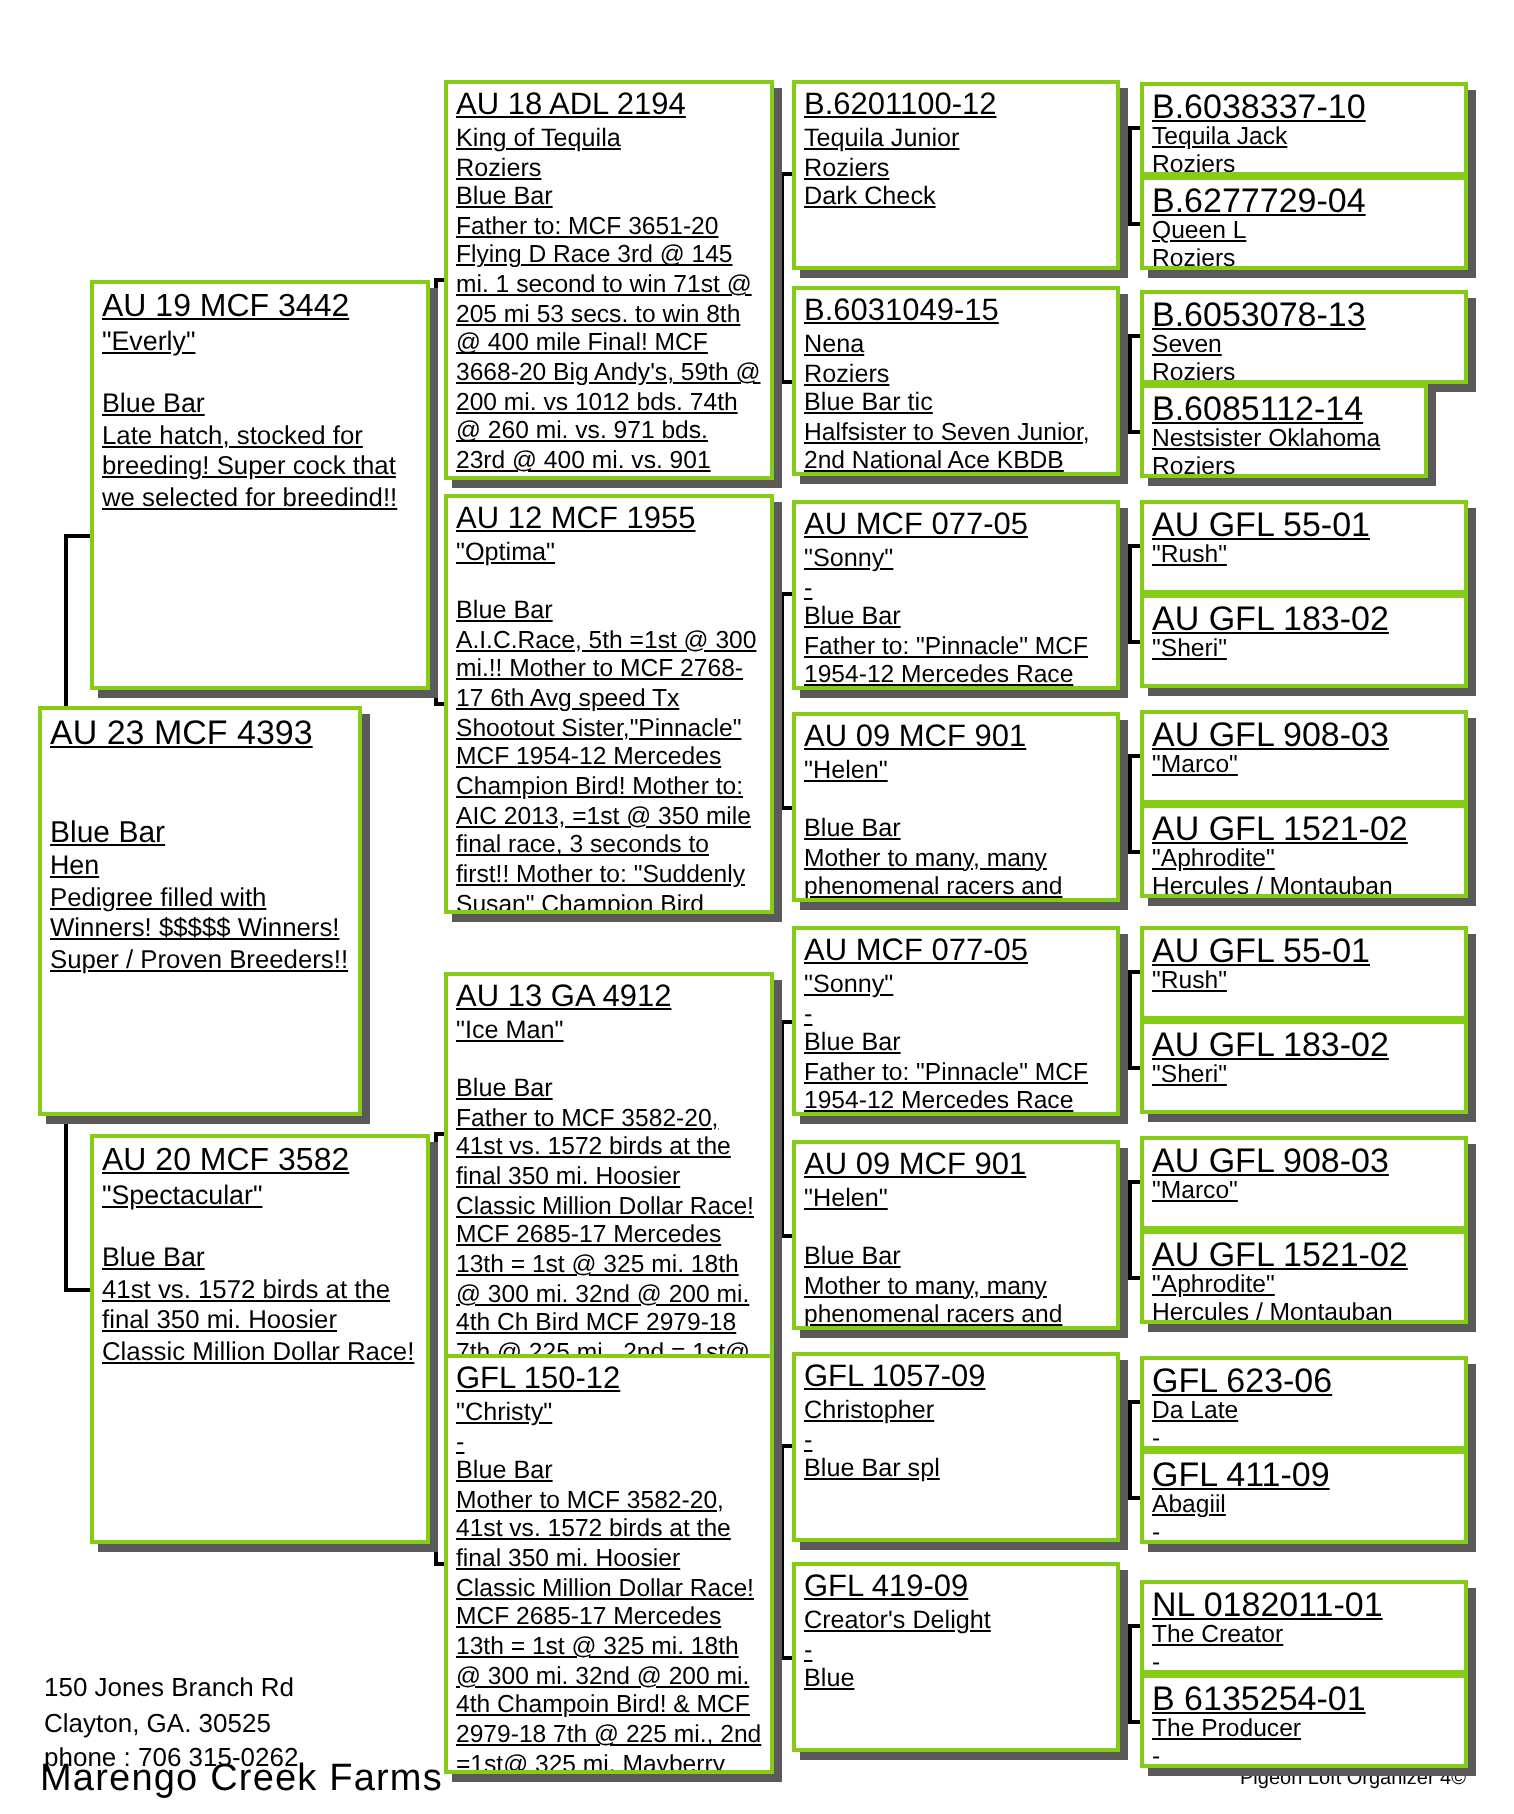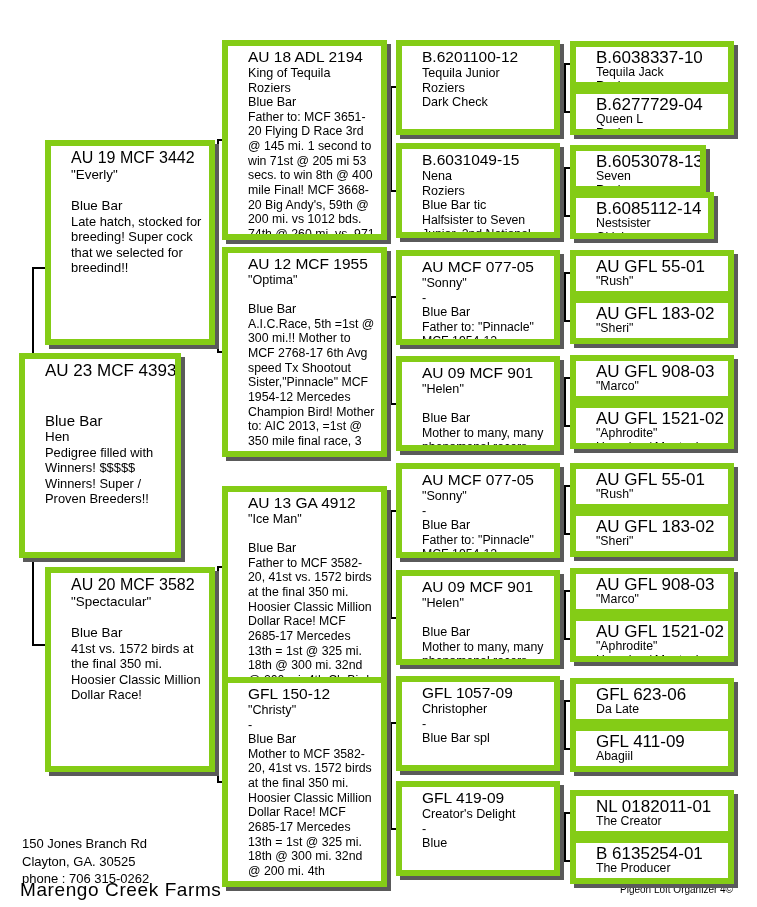--- a/index.html
+++ b/index.html
@@ -16,25 +16,26 @@
     position:absolute;left:150px;right:0;top:3px;
     text-align:center;
     font-size:21.5px;
     white-space:nowrap;
   }
   .connectors{position:absolute;left:0;top:0;z-index:1;}
   .box{
     position:absolute;
     box-sizing:border-box;
     background:#fff;
-    border:6px solid #84cc16;
+    border:2px solid #84cc16;
     box-shadow:4px 4px 0 #5a5a5a;
-    padding:2px 4px 1px 20px;
+    padding:2px 4px 1px 4px;
     overflow:hidden;
     z-index:2;
+    text-decoration:underline;
   }
   .band{font-size:15.5px;line-height:18px;white-space:nowrap;}
   .fld{font-size:12.6px;line-height:14.5px;min-height:14.5px;}
   .notes{font-size:12.3px;line-height:14.7px;}
   
   .big .band{font-size:16px;line-height:19px;}
   .big .fld{font-size:13.4px;line-height:15.5px;min-height:15.5px;}
   .big .notes{font-size:12.9px;line-height:15.6px;}
   .subject .band{font-size:17px;line-height:20px;}
   .subject .color-line{font-size:15px;line-height:17px;}
@@ -184,21 +185,21 @@
   <div class="box small" style="left:570px;top:41px;width:164px;height:47px">
     <div class="band">B.6038337-10</div>
     <div class="fld">Tequila Jack</div>
     <div class="fld">Roziers</div>
   </div>
   <div class="box small" style="left:570px;top:88px;width:164px;height:47px">
     <div class="band">B.6277729-04</div>
     <div class="fld">Queen L</div>
     <div class="fld">Roziers</div>
   </div>
-  <div class="box small" style="left:570px;top:145px;width:136px;height:47px">
+  <div class="box small" style="left:570px;top:145px;width:164px;height:47px">
     <div class="band">B.6053078-13</div>
     <div class="fld">Seven</div>
     <div class="fld">Roziers</div>
   </div>
   <div class="box small" style="left:570px;top:192px;width:144px;height:47px">
     <div class="band">B.6085112-14</div>
     <div class="fld">Nestsister Oklahoma</div>
     <div class="fld">Roziers</div>
   </div>
   <div class="box small" style="left:570px;top:250px;width:164px;height:47px">

